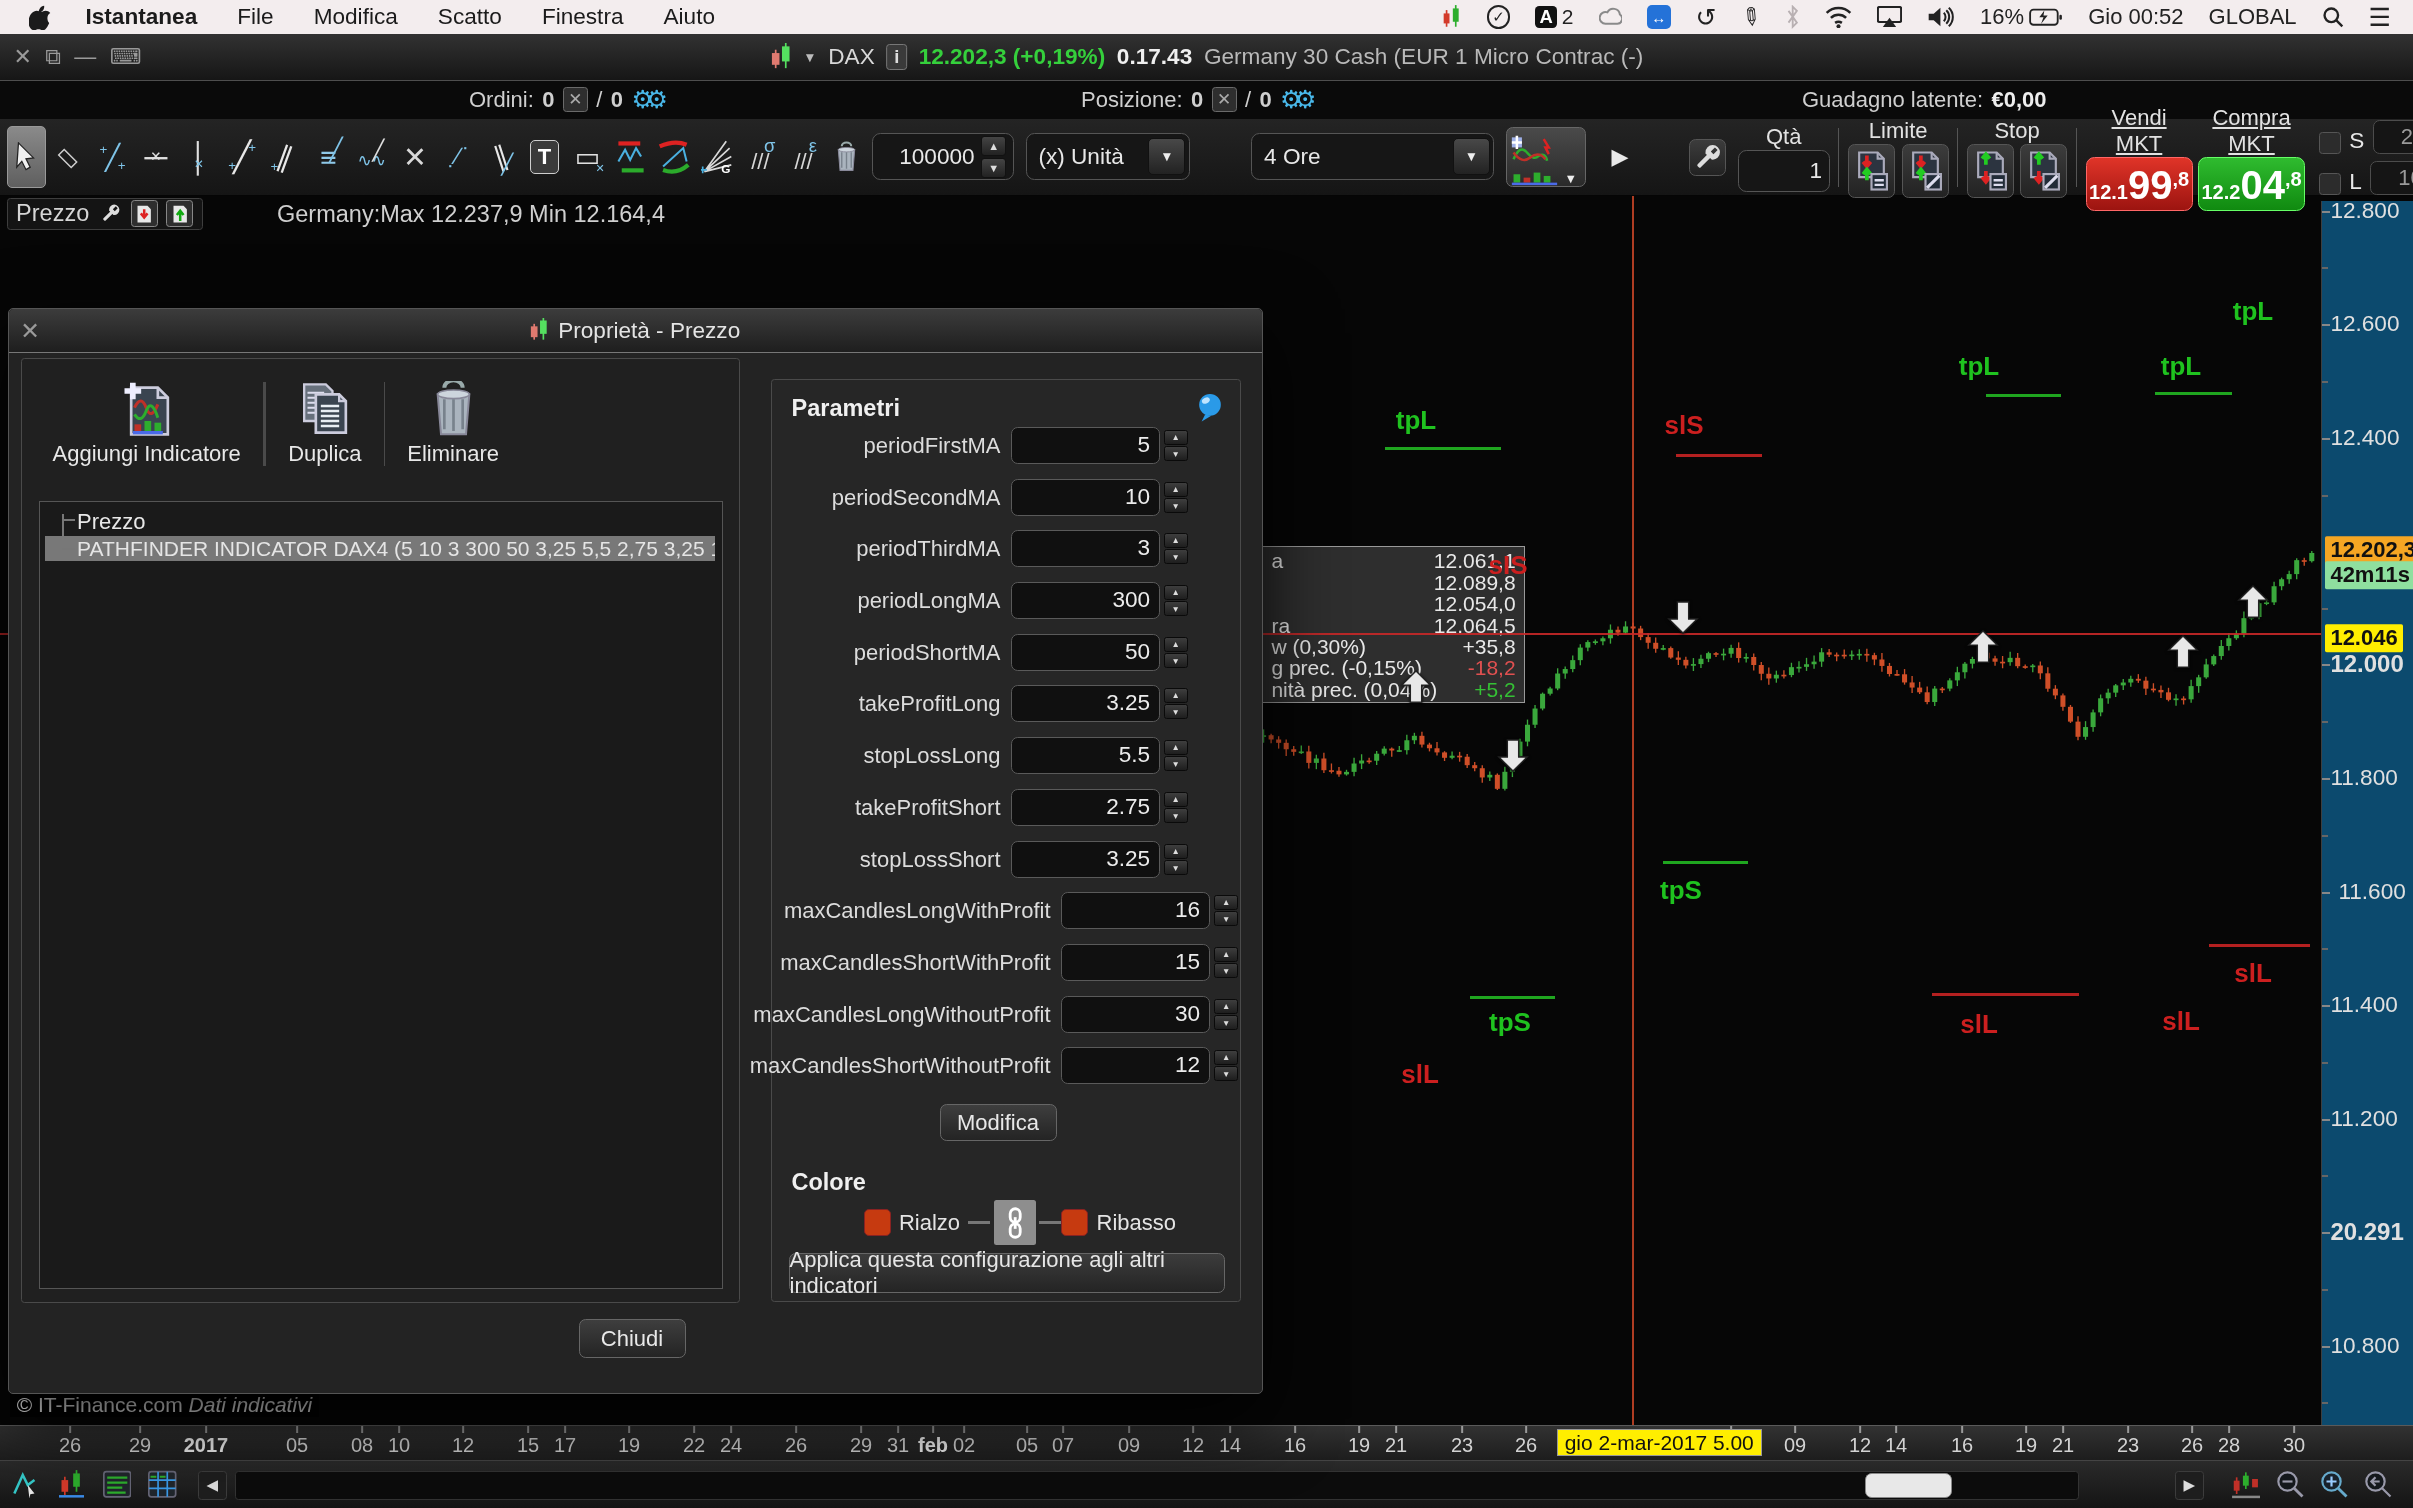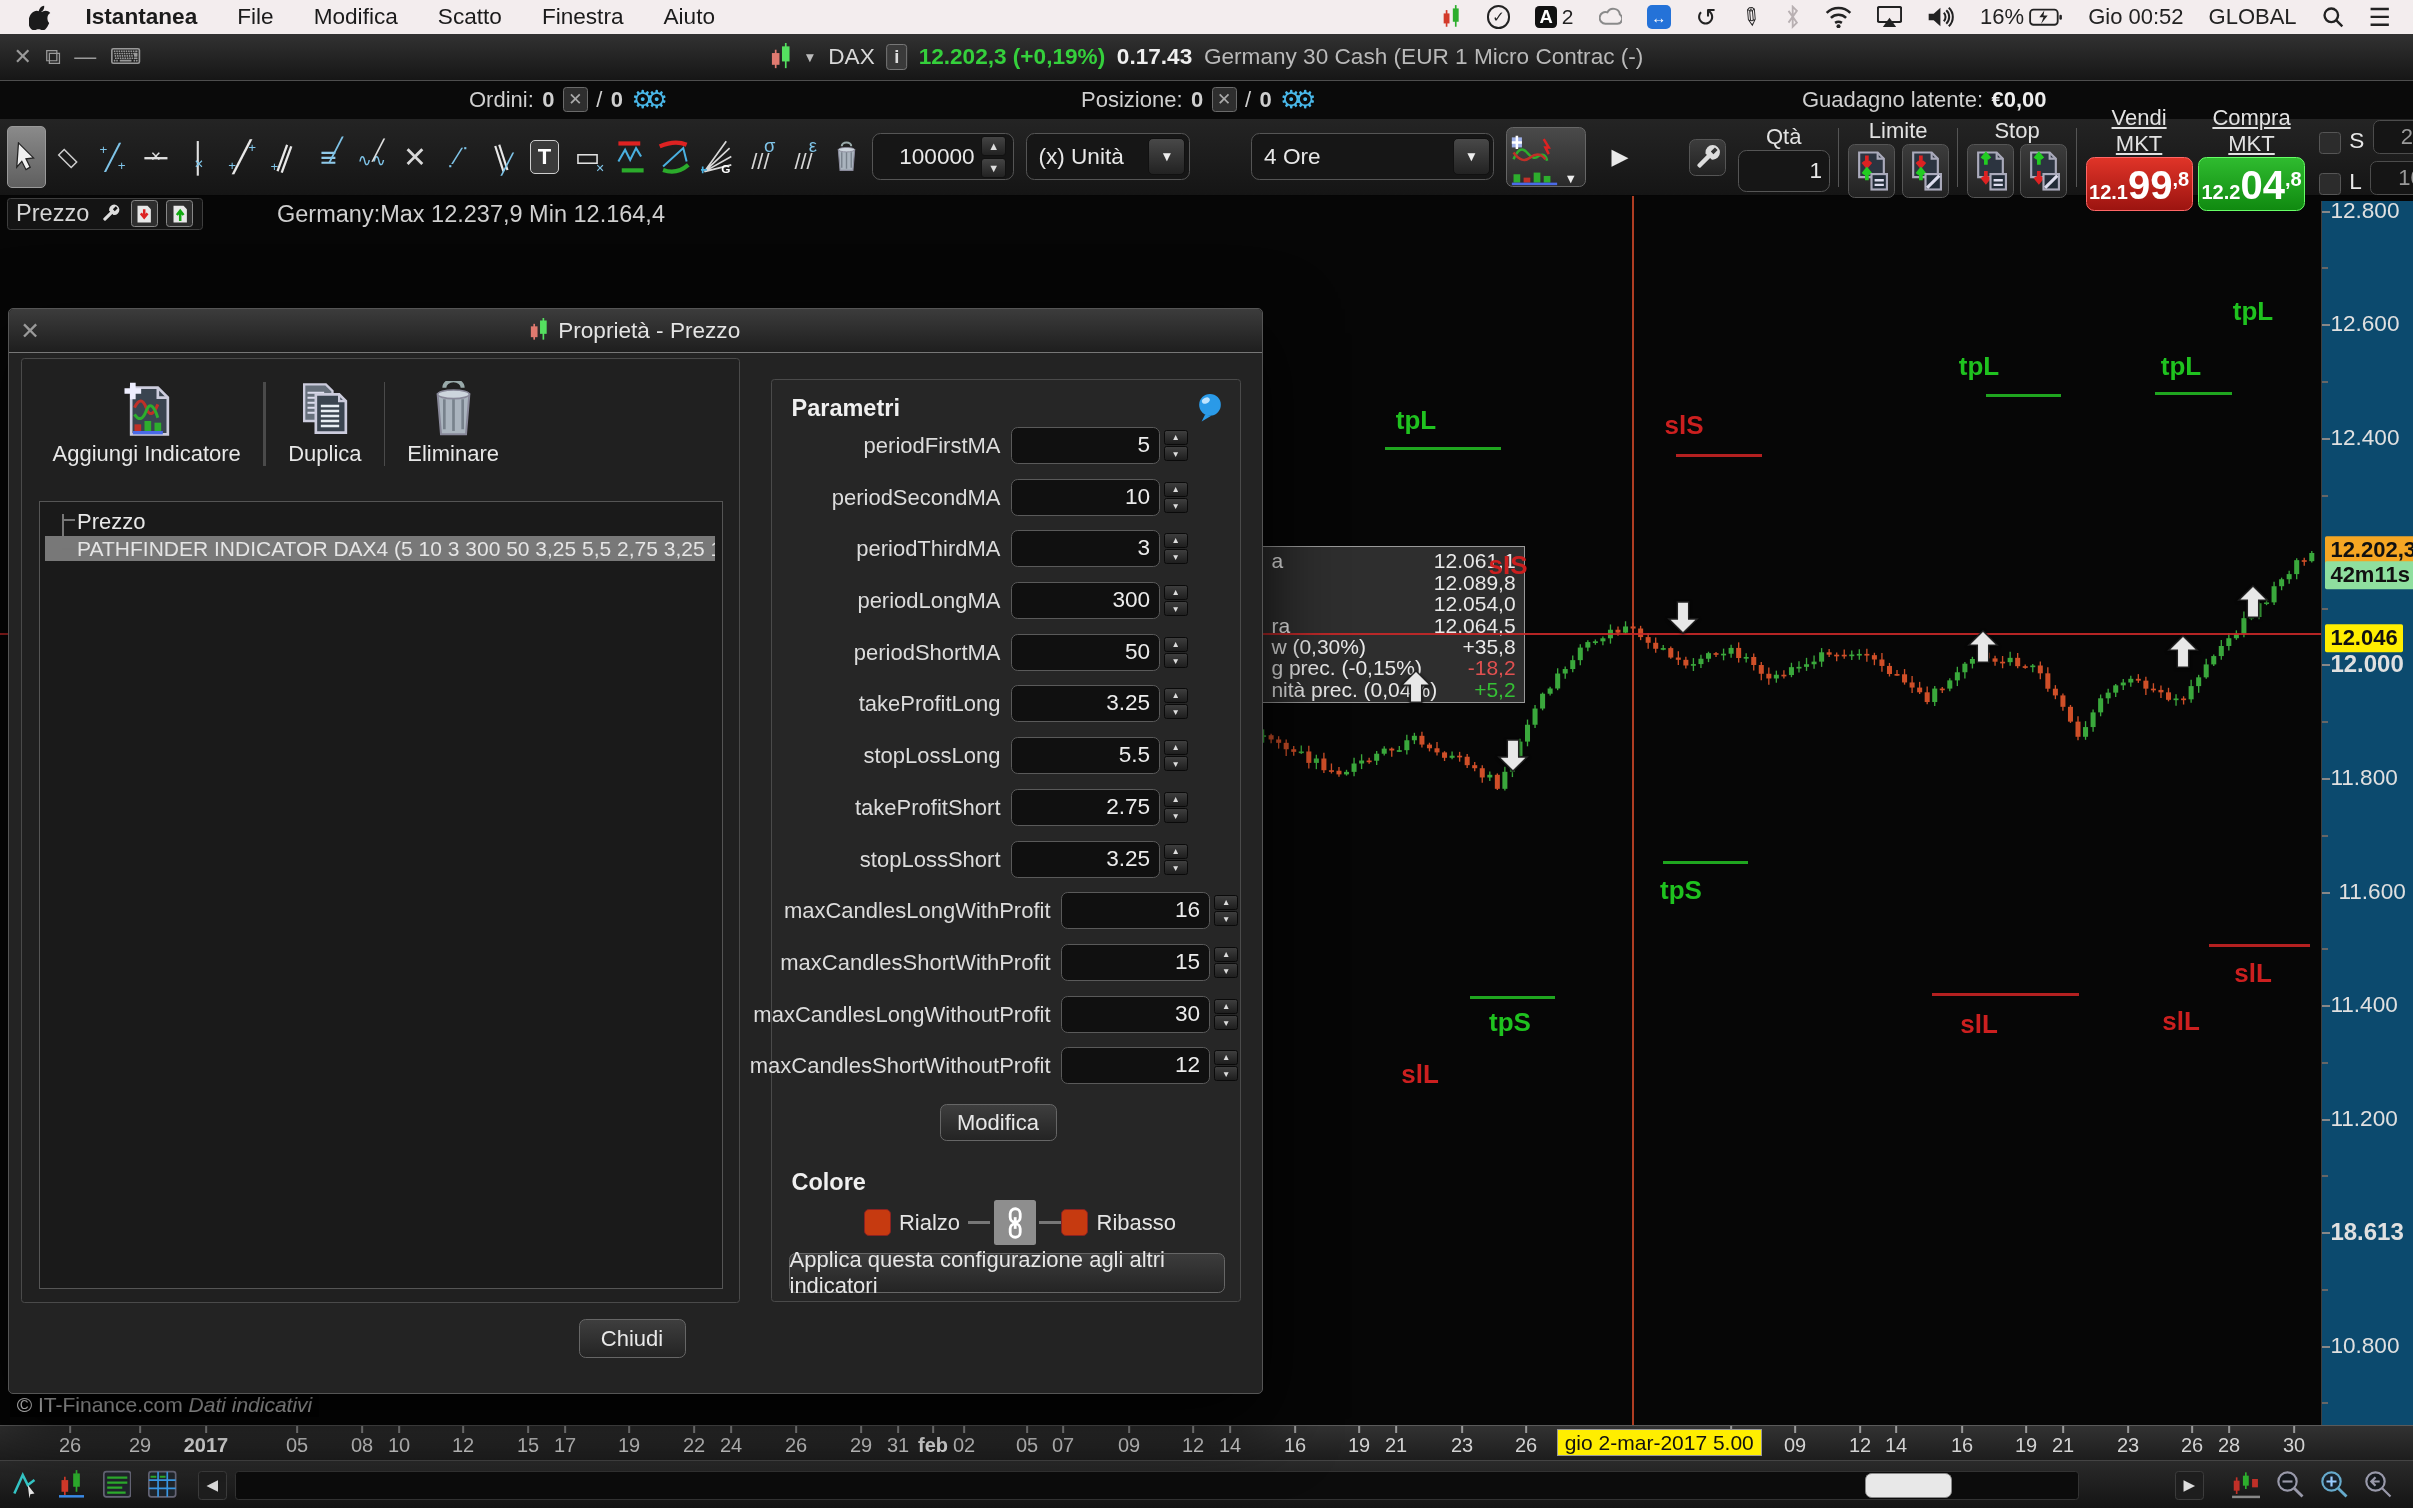--- a/index.html
+++ b/index.html
@@ -1171,21 +1171,21 @@
         <span class="ptick" style="top: 463px; font-weight: bold; font-size: 24px;">12.000</span>
         <span class="ptickmark" style="top: 577px;"></span>
         <span class="ptick" style="top: 577px;">11.800</span>
         <span class="ptickmark" style="top: 691px;"></span>
         <span class="ptick" style="top: 691px; margin-left: 8px;">11.600</span>
         <span class="ptickmark" style="top: 804px;"></span>
         <span class="ptick" style="top: 804px;">11.400</span>
         <span class="ptickmark" style="top: 918px;"></span>
         <span class="ptick" style="top: 918px;">11.200</span>
         <span class="ptickmark" style="top: 1031px;"></span>
-        <span class="ptick" style="top: 1031px; font-weight: bold; font-size: 24px;">18.613</span>
+        <span class="ptick" style="top: 1031px; font-weight: bold; font-size: 24px;">20.291</span>
         <span class="ptickmark" style="top: 1145px;"></span>
         <span class="ptick" style="top: 1145px;">10.800</span>
         <span class="ptickmark" style="top: 66px; width: 5.9px; background: rgb(102, 102, 102);"></span>
         <span class="ptickmark" style="top: 180px; width: 5.9px; background: rgb(102, 102, 102);"></span>
         <span class="ptickmark" style="top: 294px; width: 5.9px; background: rgb(102, 102, 102);"></span>
         <span class="ptickmark" style="top: 407px; width: 5.9px; background: rgb(102, 102, 102);"></span>
         <span class="ptickmark" style="top: 520px; width: 5.9px; background: rgb(102, 102, 102);"></span>
         <span class="ptickmark" style="top: 634px; width: 5.9px; background: rgb(102, 102, 102);"></span>
         <span class="ptickmark" style="top: 747px; width: 5.9px; background: rgb(102, 102, 102);"></span>
         <span class="ptickmark" style="top: 861px; width: 5.9px; background: rgb(102, 102, 102);"></span>

